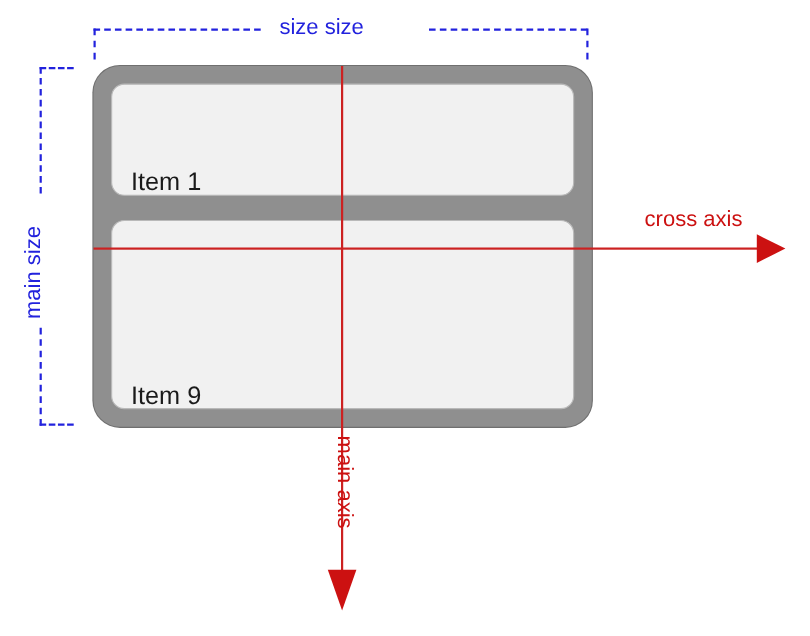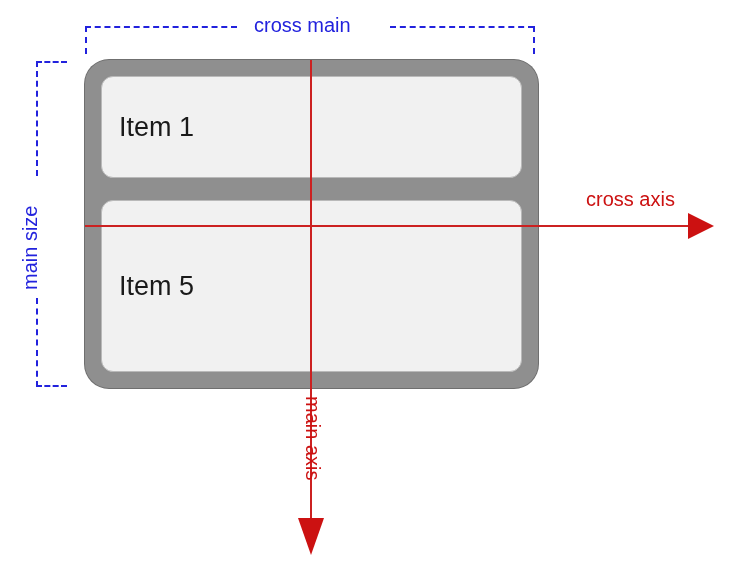--- a/index.html
+++ b/index.html
@@ -39,24 +39,24 @@
     justify-content: space-between;
     z-index: 2;
   }
 
   .flex-item {
     box-sizing: border-box;
     background: #f1f1f1;
     border: 1px solid #b9b9b9;
     border-radius: 12px;
     display: flex;
-    align-items: center;
+    align-items: flex-end;
     padding-left: 17px;
     color: #1a1a1a;
-    font-size: 27px;
+    font-size: 23px;
     line-height: 1;
   }
   .flex-item.item-1 { height: 102px; }
   .flex-item.item-2 { height: 172px; }
 
   
   .axis-line-h {
     position: absolute;
     left: 85px;
     top: 225px;
@@ -162,34 +162,34 @@
 </style>
 </head>
 <body>
 
 <div id="stage">
 
   <div class="dash-h cs-left-h"></div>
   <div class="dash-h cs-right-h"></div>
   <div class="dash-v cs-left-v"></div>
   <div class="dash-v cs-right-v"></div>
-  <div class="dim-label cross-size">cross main</div>
+  <div class="dim-label cross-size">size size</div>
 
   <div class="dash-h ms-top-h"></div>
   <div class="dash-h ms-bot-h"></div>
   <div class="dash-v ms-upper-v"></div>
   <div class="dash-v ms-lower-v"></div>
   <div class="dim-label main-size">main size</div>
 
   <div class="flex-container">
     <div class="flex-item item-1">
       <span>Item 1</span>
     </div>
     <div class="flex-item item-2">
-      <span>Item 5</span>
+      <span>Item 9</span>
     </div>
   </div>
 
   <div class="axis-line-h"></div>
   <div class="axis-arrow-h"></div>
   <div class="axis-label cross">cross axis</div>
 
   <div class="axis-line-v"></div>
   <div class="axis-arrow-v"></div>
   <div class="axis-label main">main axis</div>

